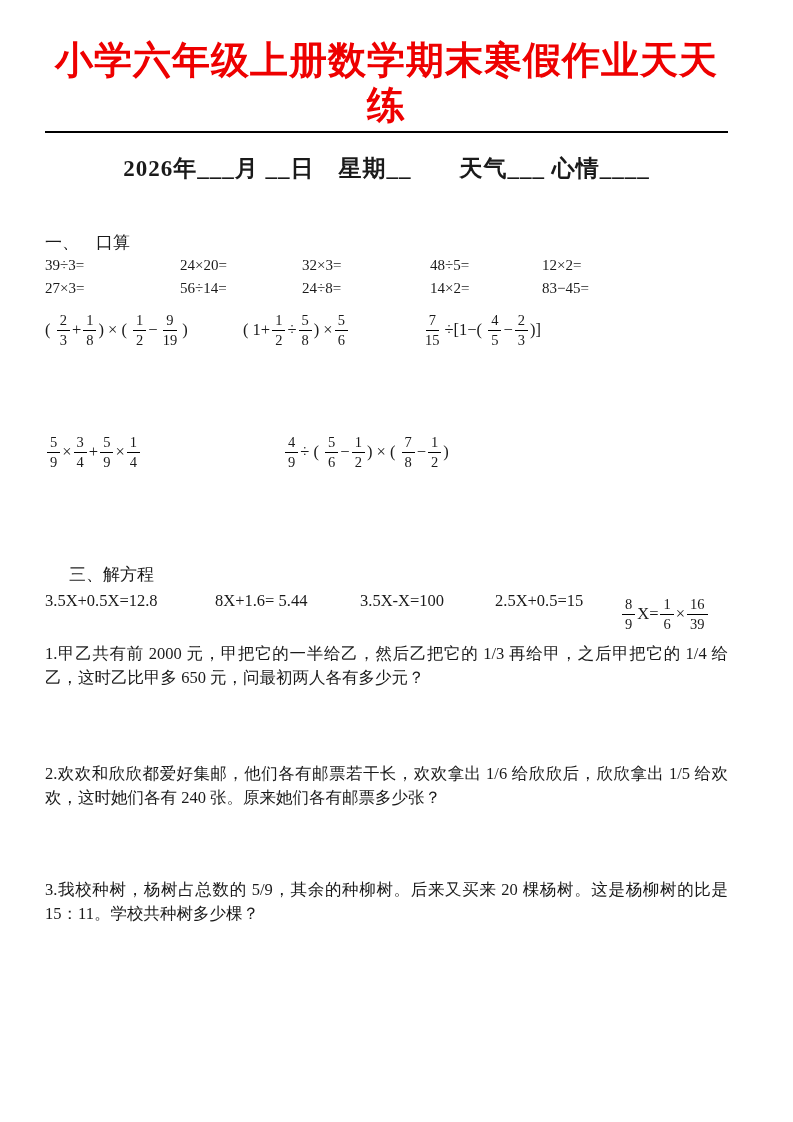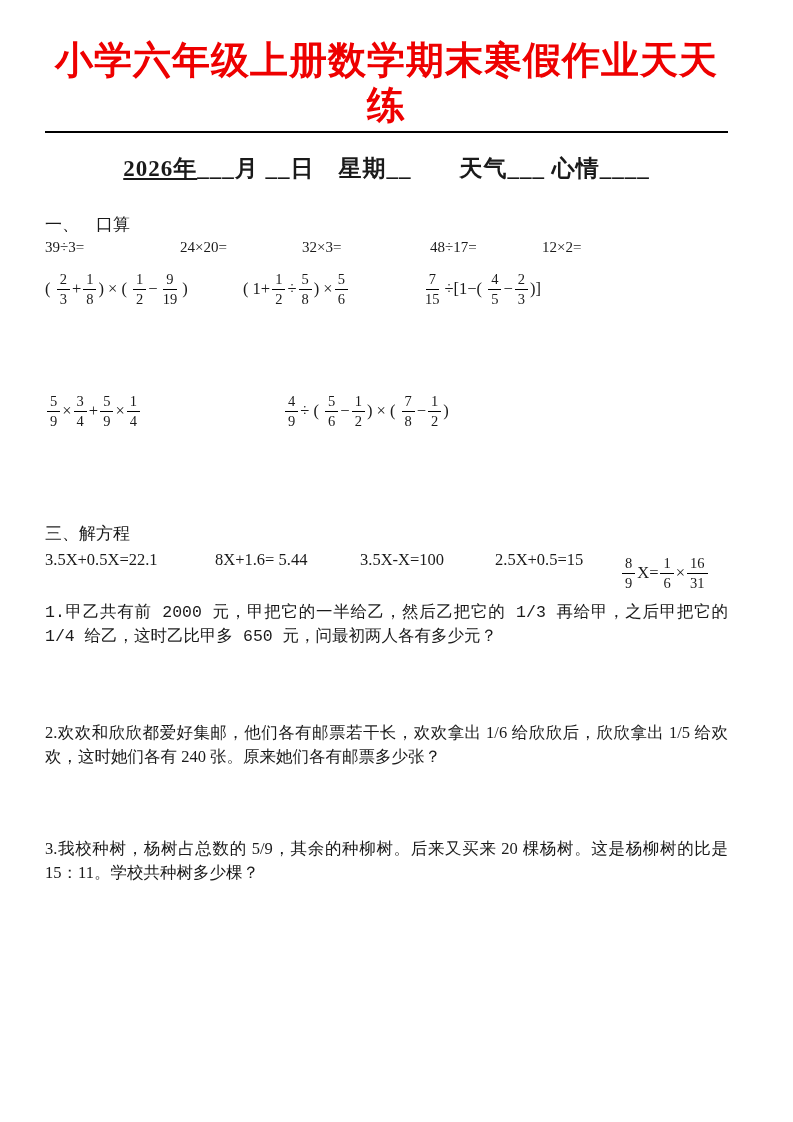--- a/index.html
+++ b/index.html
@@ -25,28 +25,28 @@
     font-family:"Liberation Serif","DejaVu Serif",serif;
   }
   .date-line{
     margin-top:20px;
     text-align:center;
     font-size:23px;
     font-weight:bold;
     letter-spacing:1px;
     white-space:pre;
   }
-  .date-line .year{text-decoration:underline;}
+  .date-line .year{}
   .heading{
     font-size:17px;
     margin-top:0;
     line-height:22px;
   }
-  .heading.oral-h{margin-top:30px;font-family:Liberation Serif, serif;}
-  .heading.eq-h{margin-top:86px;}
+  .heading.oral-h{margin-top:48px;font-family:Liberation Serif, serif;}
+  .heading.eq-h{margin-top:86px;margin-left:24px;}
   .heading.word-h{margin-top:96px;}
   .oral-grid{
     display:grid;
     grid-template-columns:135px 122px 128px 112px auto;
     font-size:15px;
     line-height:23px;
   }
   .calc-row1{
     display:grid;
     grid-template-columns:198px 177px auto;
@@ -79,40 +79,47 @@
     line-height:1.15;
   }
   .frac .num{border-bottom:1px solid #000;padding:0 3px 1px 3px;}
   .frac .den{padding:1px 3px 0 3px;}
   .problem{
     font-size:16.5px;
     line-height:24px;
     margin:0;
     text-align:justify;
   }
-  .problem.p1{margin-top:2px;font-family:Liberation Mono, monospace;}
+  .problem.p1{margin-top:2px;}
   .problem.p2{margin-top:72px;}
   .problem.p3{margin-top:68px;}
 </style>
 </head>
 <body>
 
 <div class="page">
 
   <h1 class="title" style="color: rgb(238, 0, 0);">小学六年级上册数学期末寒假作业天天练</h1>
 
   <div class="date-line"><span class="year">2026年</span><span>___月 __日　星期__　　天气___ 心情____</span></div>
 
   <div class="heading oral-h">一、　口算</div>
   <div class="oral-grid">
     <span>39÷3=</span>
     <span>24×20=</span>
     <span>32×3=</span>
-    <span>48÷17=</span>
+    <span>48÷5=</span>
     <span>12×2=</span>
+  </div>
+  <div class="oral-grid">
+    <span>27×3=</span>
+    <span>56÷14=</span>
+    <span>24÷8=</span>
+    <span>14×2=</span>
+    <span>83−45=</span>
   </div>
 
   <div class="calc-row1">
     <div class="expr-cell">
         <span class="expr">( <span class="frac"><span class="num">2</span><span class="den">3</span></span>+<span class="frac"><span class="num">1</span><span class="den">8</span></span>) × ( <span class="frac"><span class="num">1</span><span class="den">2</span></span>−<span class="frac"><span class="num">9</span><span class="den">19</span></span>)</span>
       </div>
     <div class="expr-cell">
         <span class="expr">( 1+<span class="frac"><span class="num">1</span><span class="den">2</span></span>÷<span class="frac"><span class="num">5</span><span class="den">8</span></span>) ×<span class="frac"><span class="num">5</span><span class="den">6</span></span></span>
       </div>
     <div class="expr-cell">
@@ -123,26 +130,26 @@
     <div class="expr-cell">
         <span class="expr"><span class="frac"><span class="num">5</span><span class="den">9</span></span>×<span class="frac"><span class="num">3</span><span class="den">4</span></span>+<span class="frac"><span class="num">5</span><span class="den">9</span></span>×<span class="frac"><span class="num">1</span><span class="den">4</span></span></span>
       </div>
     <div class="expr-cell">
         <span class="expr"><span class="frac"><span class="num">4</span><span class="den">9</span></span>÷ ( <span class="frac"><span class="num">5</span><span class="den">6</span></span>−<span class="frac"><span class="num">1</span><span class="den">2</span></span>) × ( <span class="frac"><span class="num">7</span><span class="den">8</span></span>−<span class="frac"><span class="num">1</span><span class="den">2</span></span>)</span>
       </div>
   </div>
 
   <div class="heading eq-h">三、解方程</div>
   <div class="eq-grid">
-    <span>3.5X+0.5X=22.1</span>
+    <span>3.5X+0.5X=12.8</span>
     <span>8X+1.6= 5.44</span>
     <span>3.5X-X=100</span>
     <span>2.5X+0.5=15</span>
     <div class="expr-cell">
-        <span class="expr"><span class="frac"><span class="num">8</span><span class="den">9</span></span>X=<span class="frac"><span class="num">1</span><span class="den">6</span></span>×<span class="frac"><span class="num">16</span><span class="den">31</span></span></span>
+        <span class="expr"><span class="frac"><span class="num">8</span><span class="den">9</span></span>X=<span class="frac"><span class="num">1</span><span class="den">6</span></span>×<span class="frac"><span class="num">16</span><span class="den">39</span></span></span>
       </div>
   </div>
 
   <p class="problem p1">1.甲乙共有前 2000 元，甲把它的一半给乙，然后乙把它的 1/3 再给甲，之后甲把它的 1/4 给乙，这时乙比甲多 650 元，问最初两人各有多少元？</p>
   <p class="problem p2">2.欢欢和欣欣都爱好集邮，他们各有邮票若干长，欢欢拿出 1/6 给欣欣后，欣欣拿出 1/5 给欢欢，这时她们各有 240 张。原来她们各有邮票多少张？</p>
   <p class="problem p3">3.我校种树，杨树占总数的 5/9，其余的种柳树。后来又买来 20 棵杨树。这是杨柳树的比是 15：11。学校共种树多少棵？</p>
 
 </div>
 
 </body></html>

